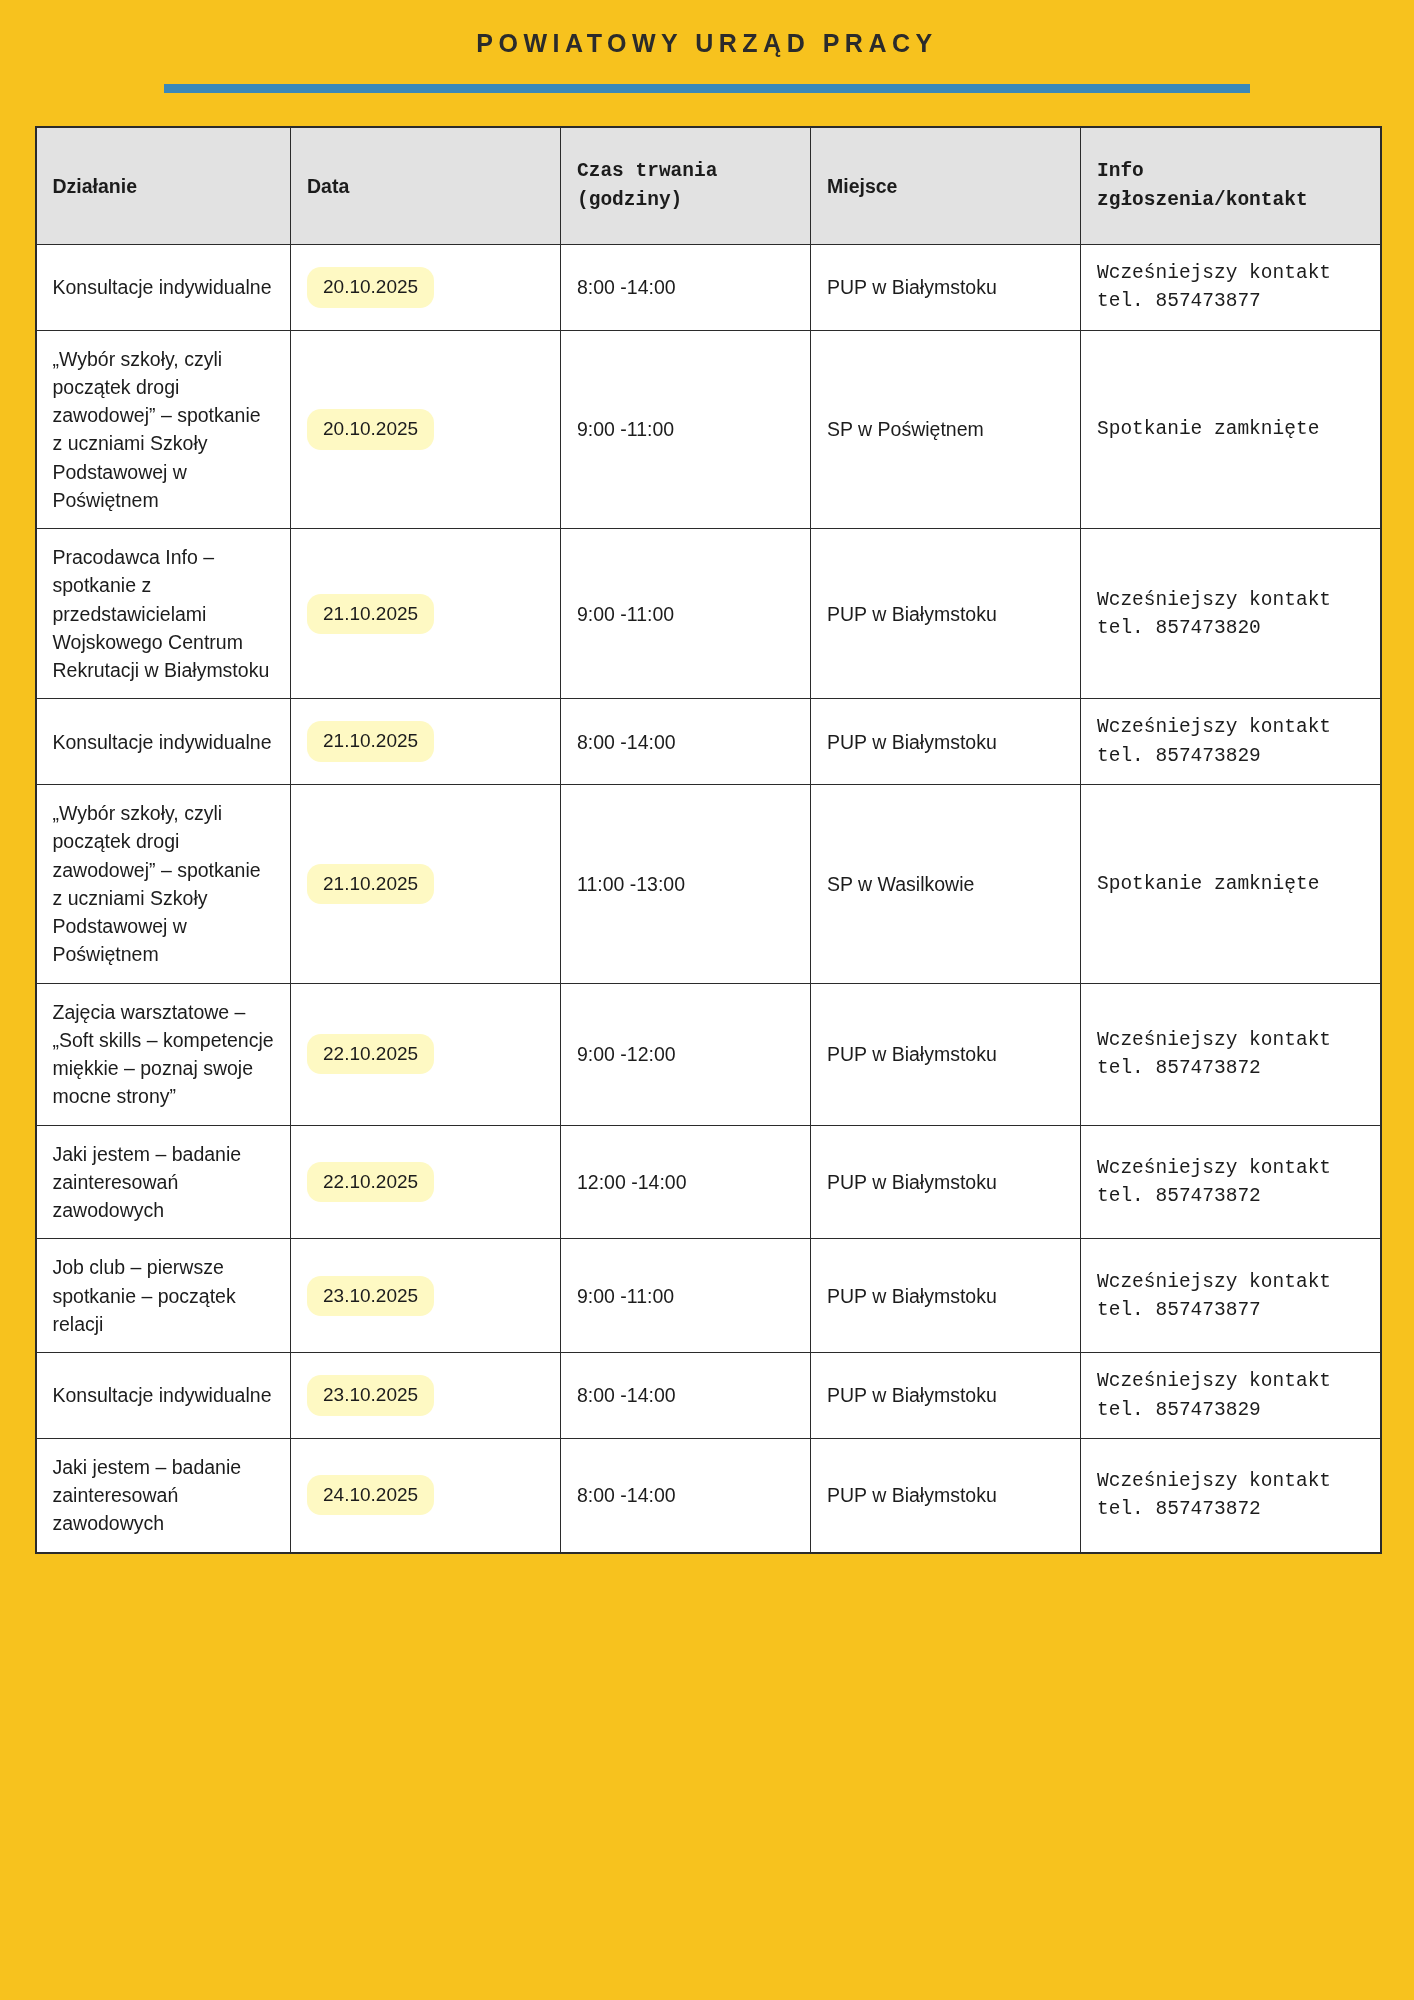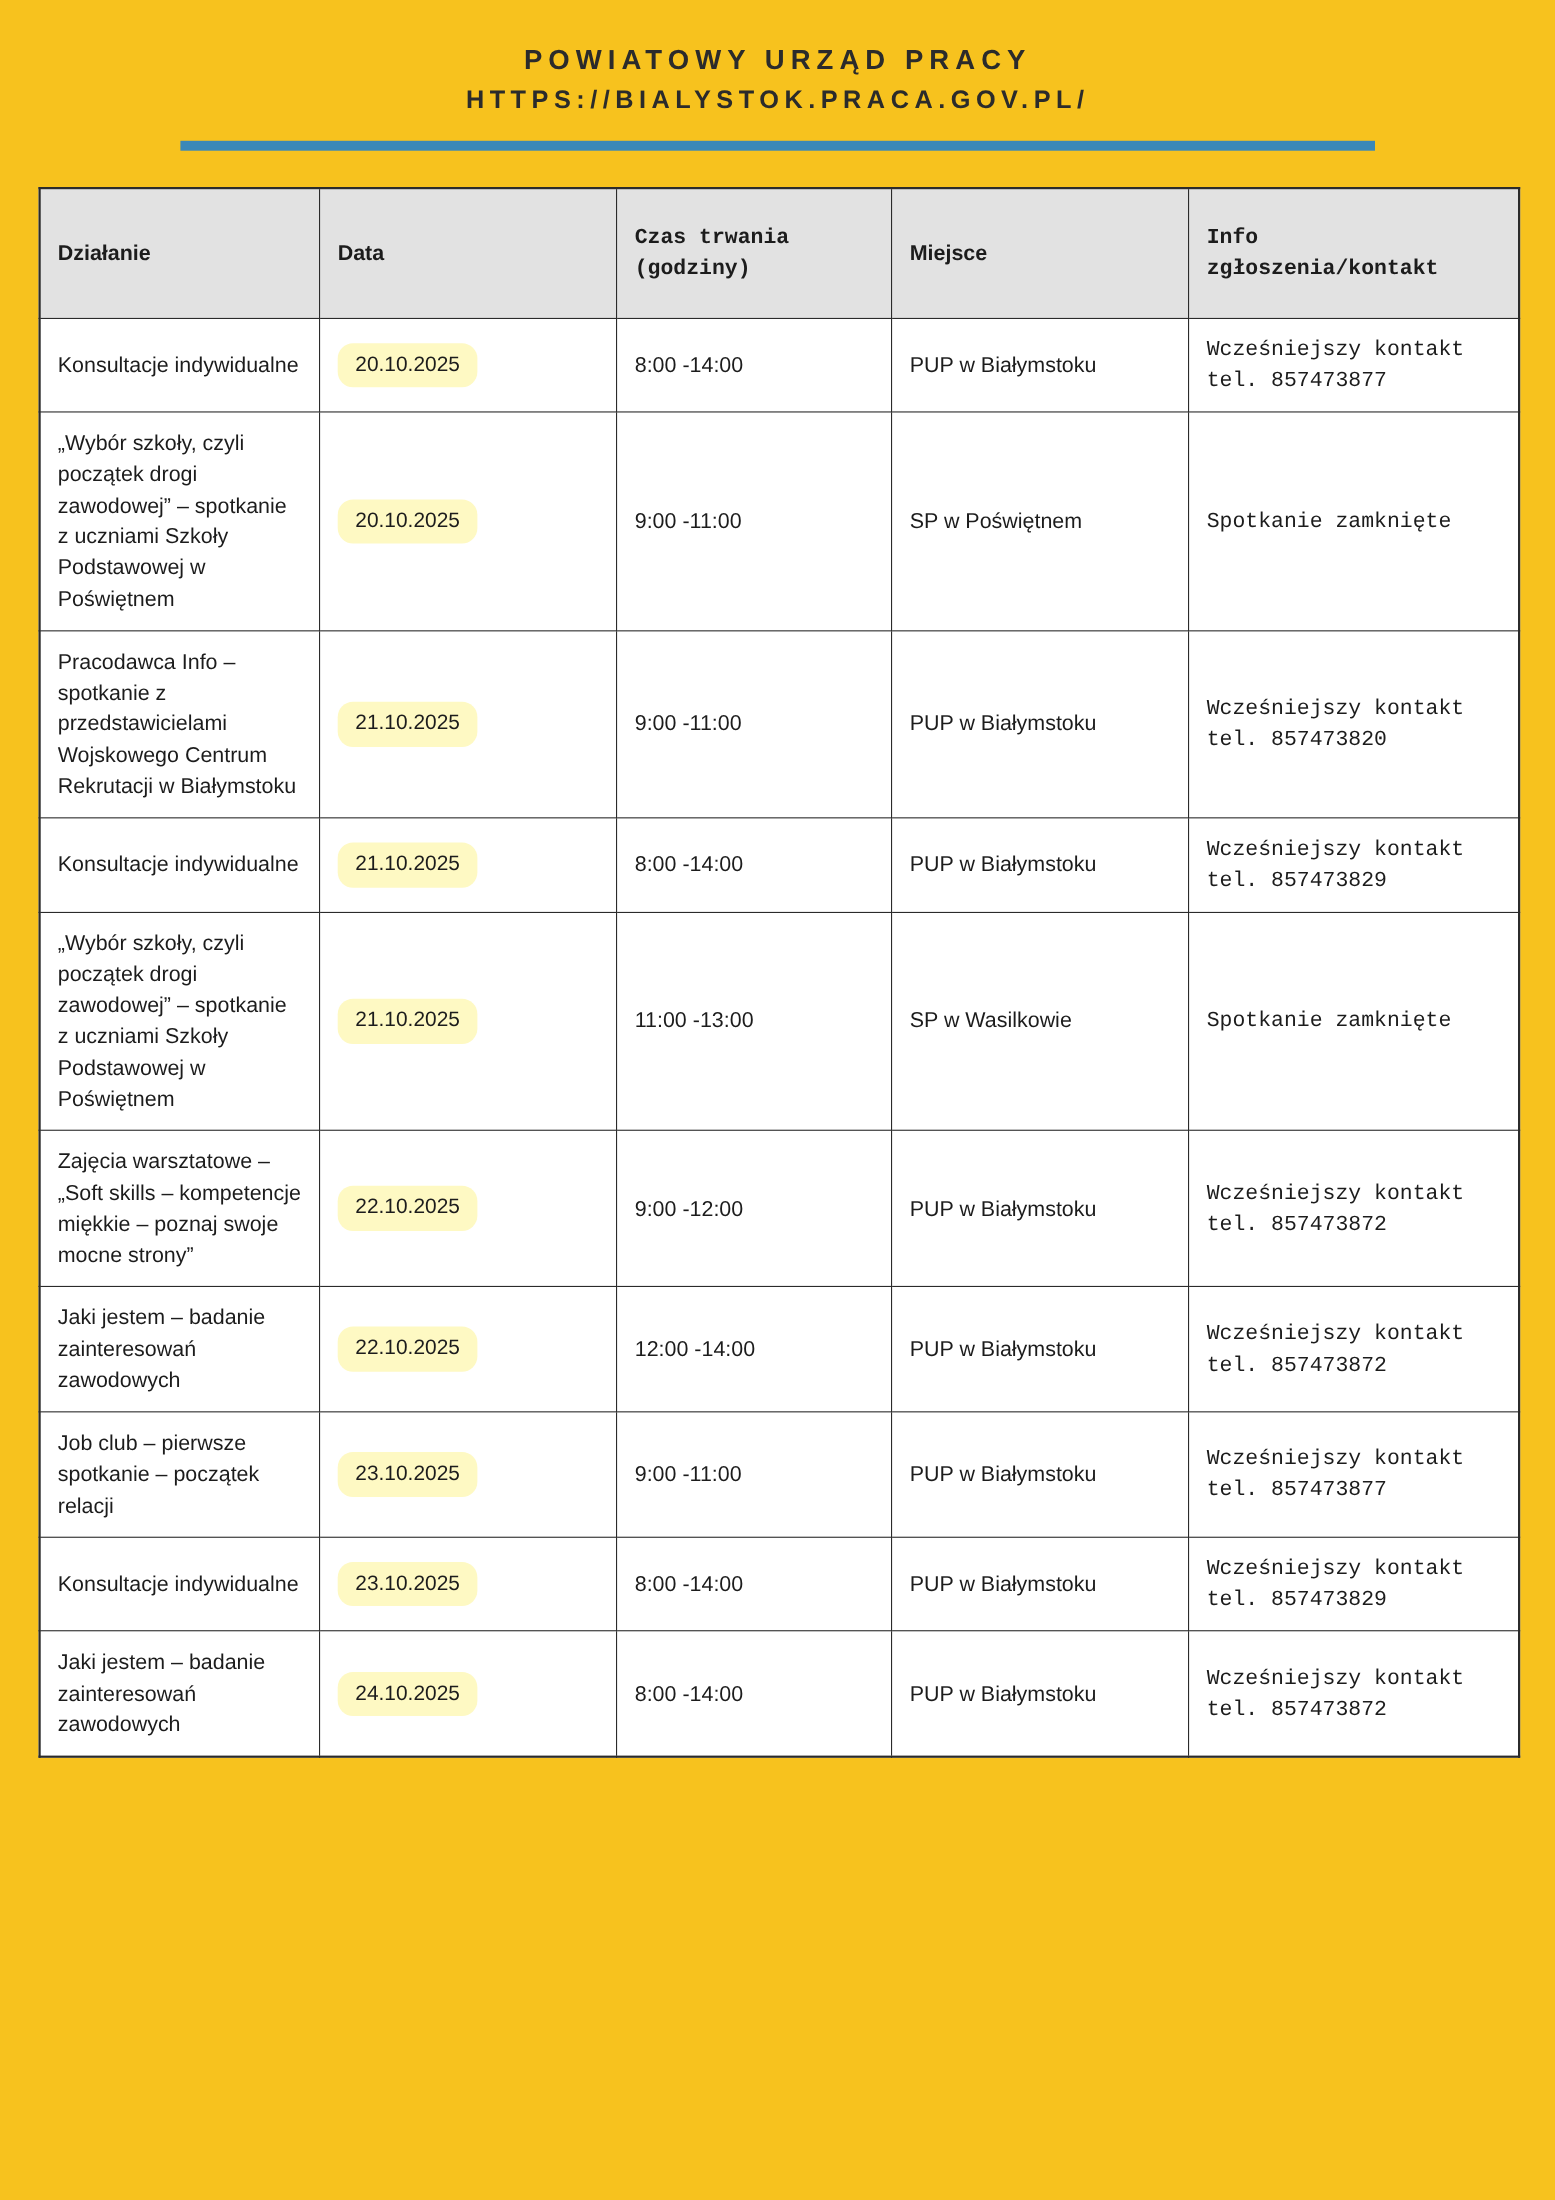--- a/index.html
+++ b/index.html
@@ -7,21 +7,21 @@
     margin: 0;
     padding: 0;
     background: #f7c21e;
     font-family: "Liberation Sans", sans-serif;
   }
   .page {
     width: 1414px;
     min-height: 2000px;
     background: #f7c21e;
     position: relative;
-    padding: 12px;
+    padding: 0;
   }
   .header {
     padding-top: 26px;
     text-align: center;
   }
   .header-line {
     color: #2b2b2b;
     font-weight: bold;
     letter-spacing: 5.5px;
     font-size: 25px;
@@ -84,21 +84,20 @@
   td.dur, td.place, td.contact { }
   .contact-line { display: block; font-family: Liberation Mono, monospace; }
 </style>
 </head>
 <body>
 
 <div class="page">
 
   <div class="header">
     <div class="header-line">POWIATOWY URZĄD PRACY</div>
-    <div class="header-line small">HTTPS://BIALYSTOK.PRACA.GOV.PL/</div>
   </div>
 
   <div class="rule"></div>
 
   <div class="table-wrap">
     <table class="sched">
       <colgroup>
         <col class="c1">
           <col class="c2">
           <col class="c3">

